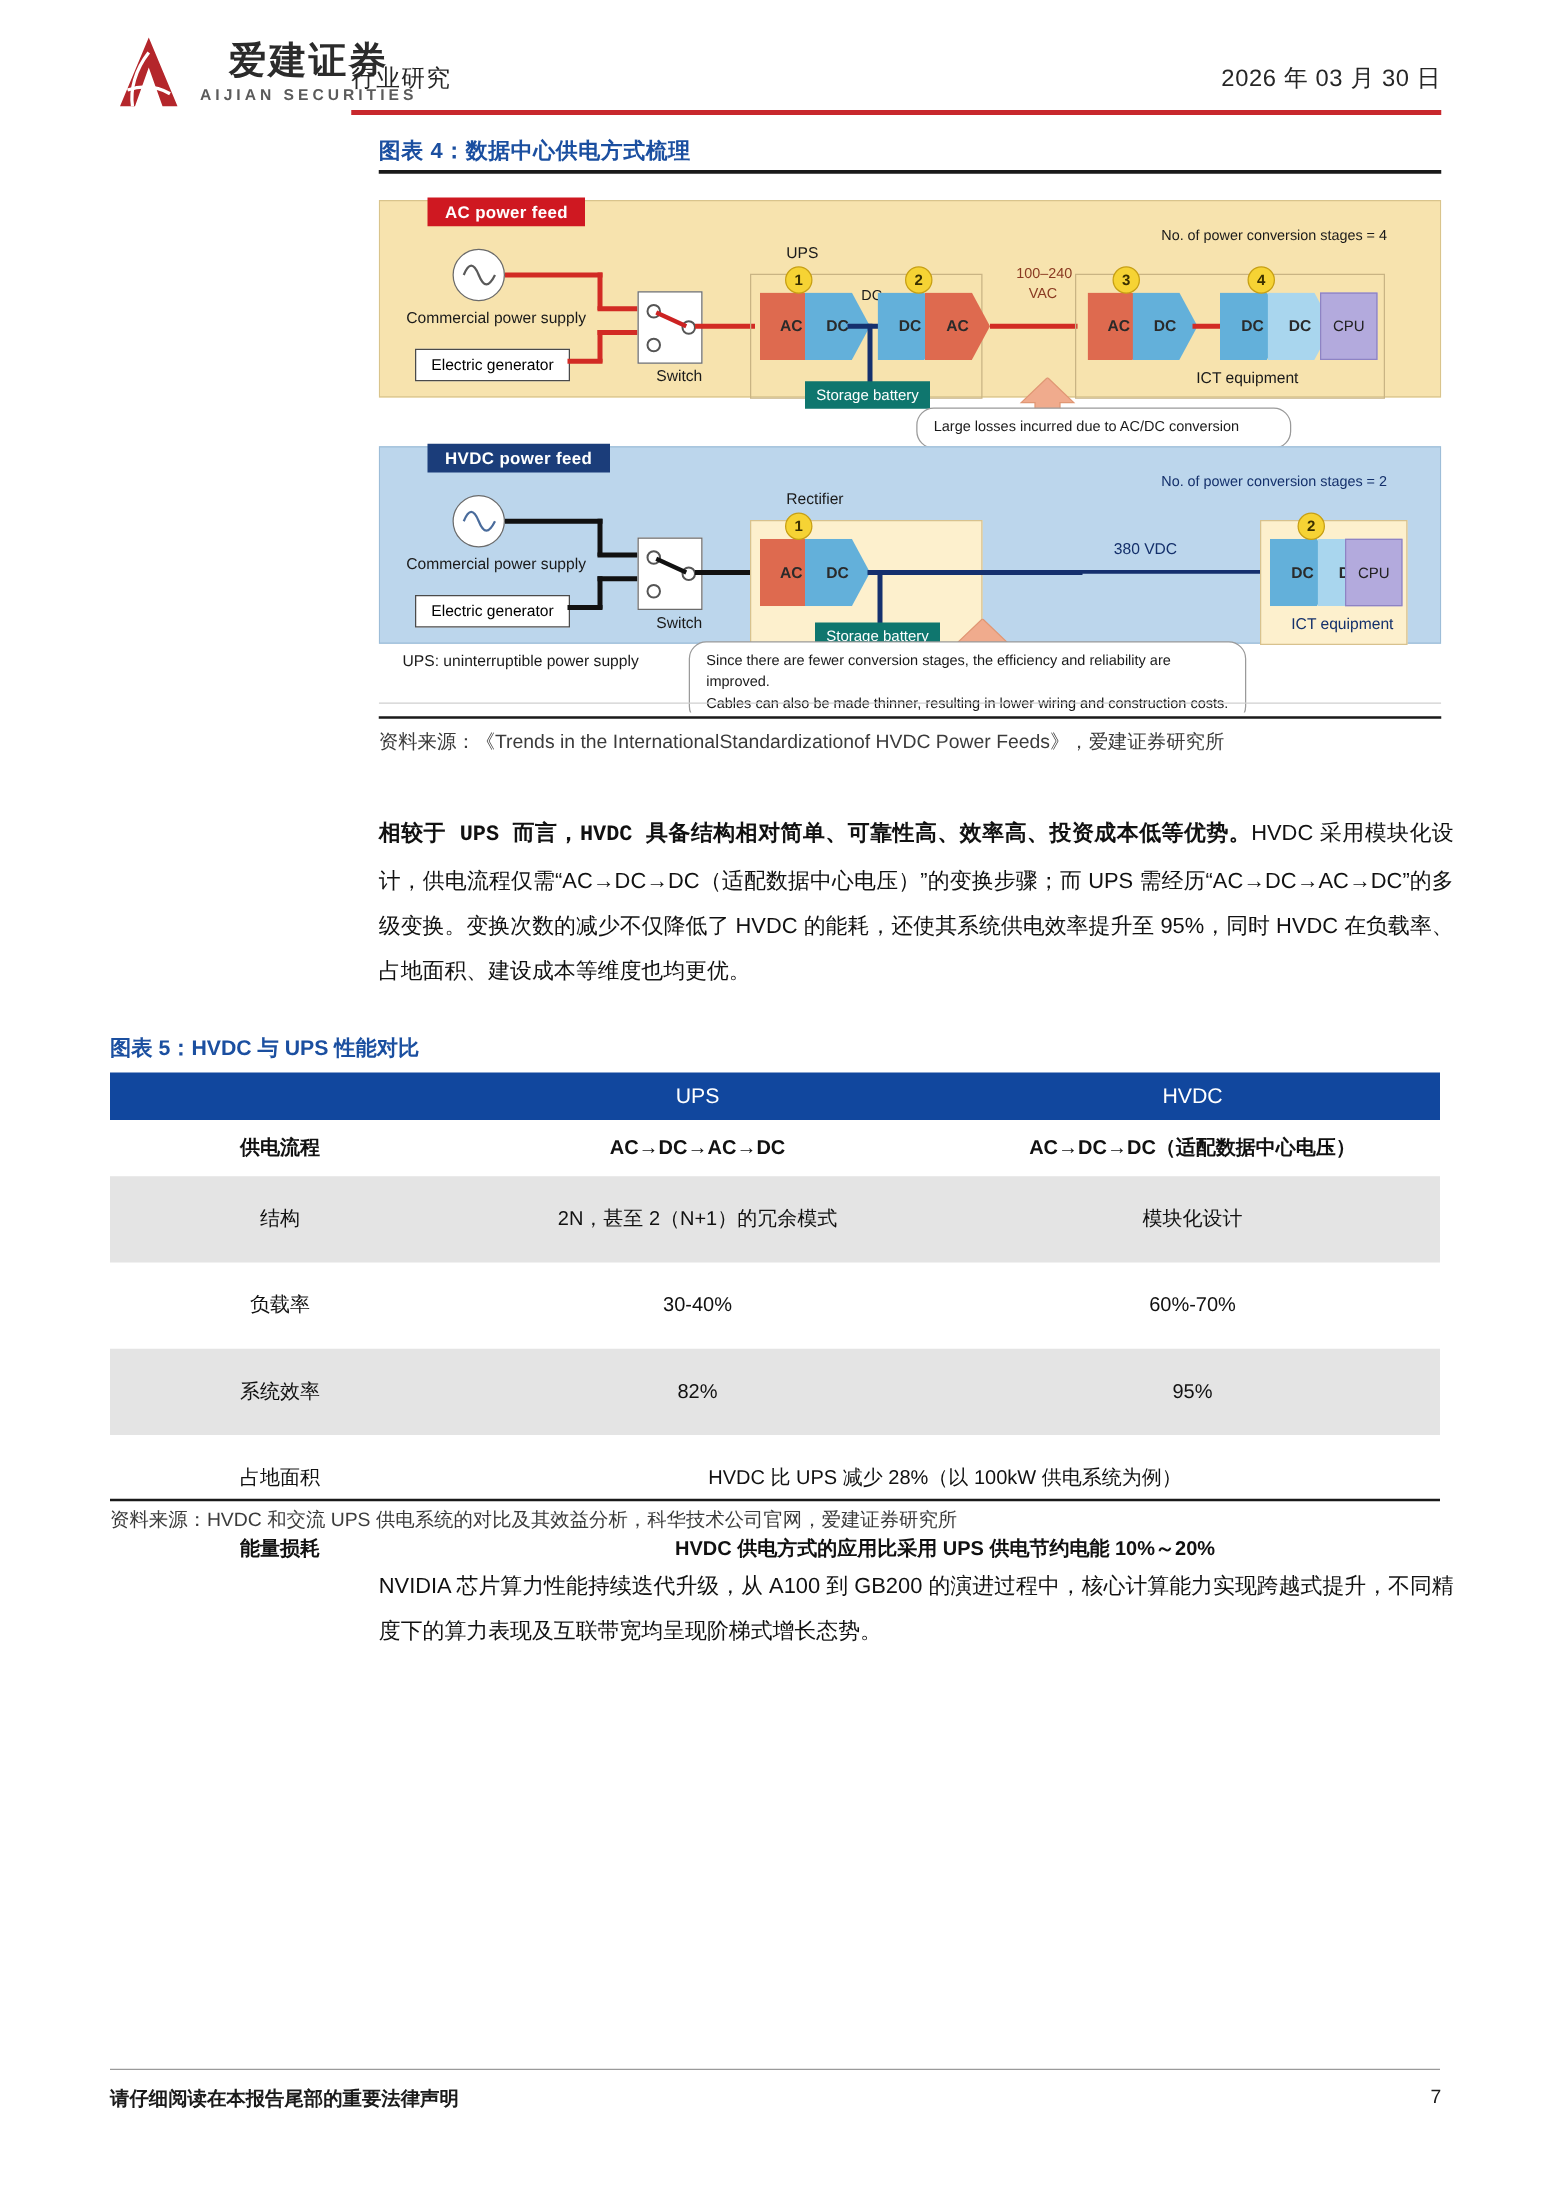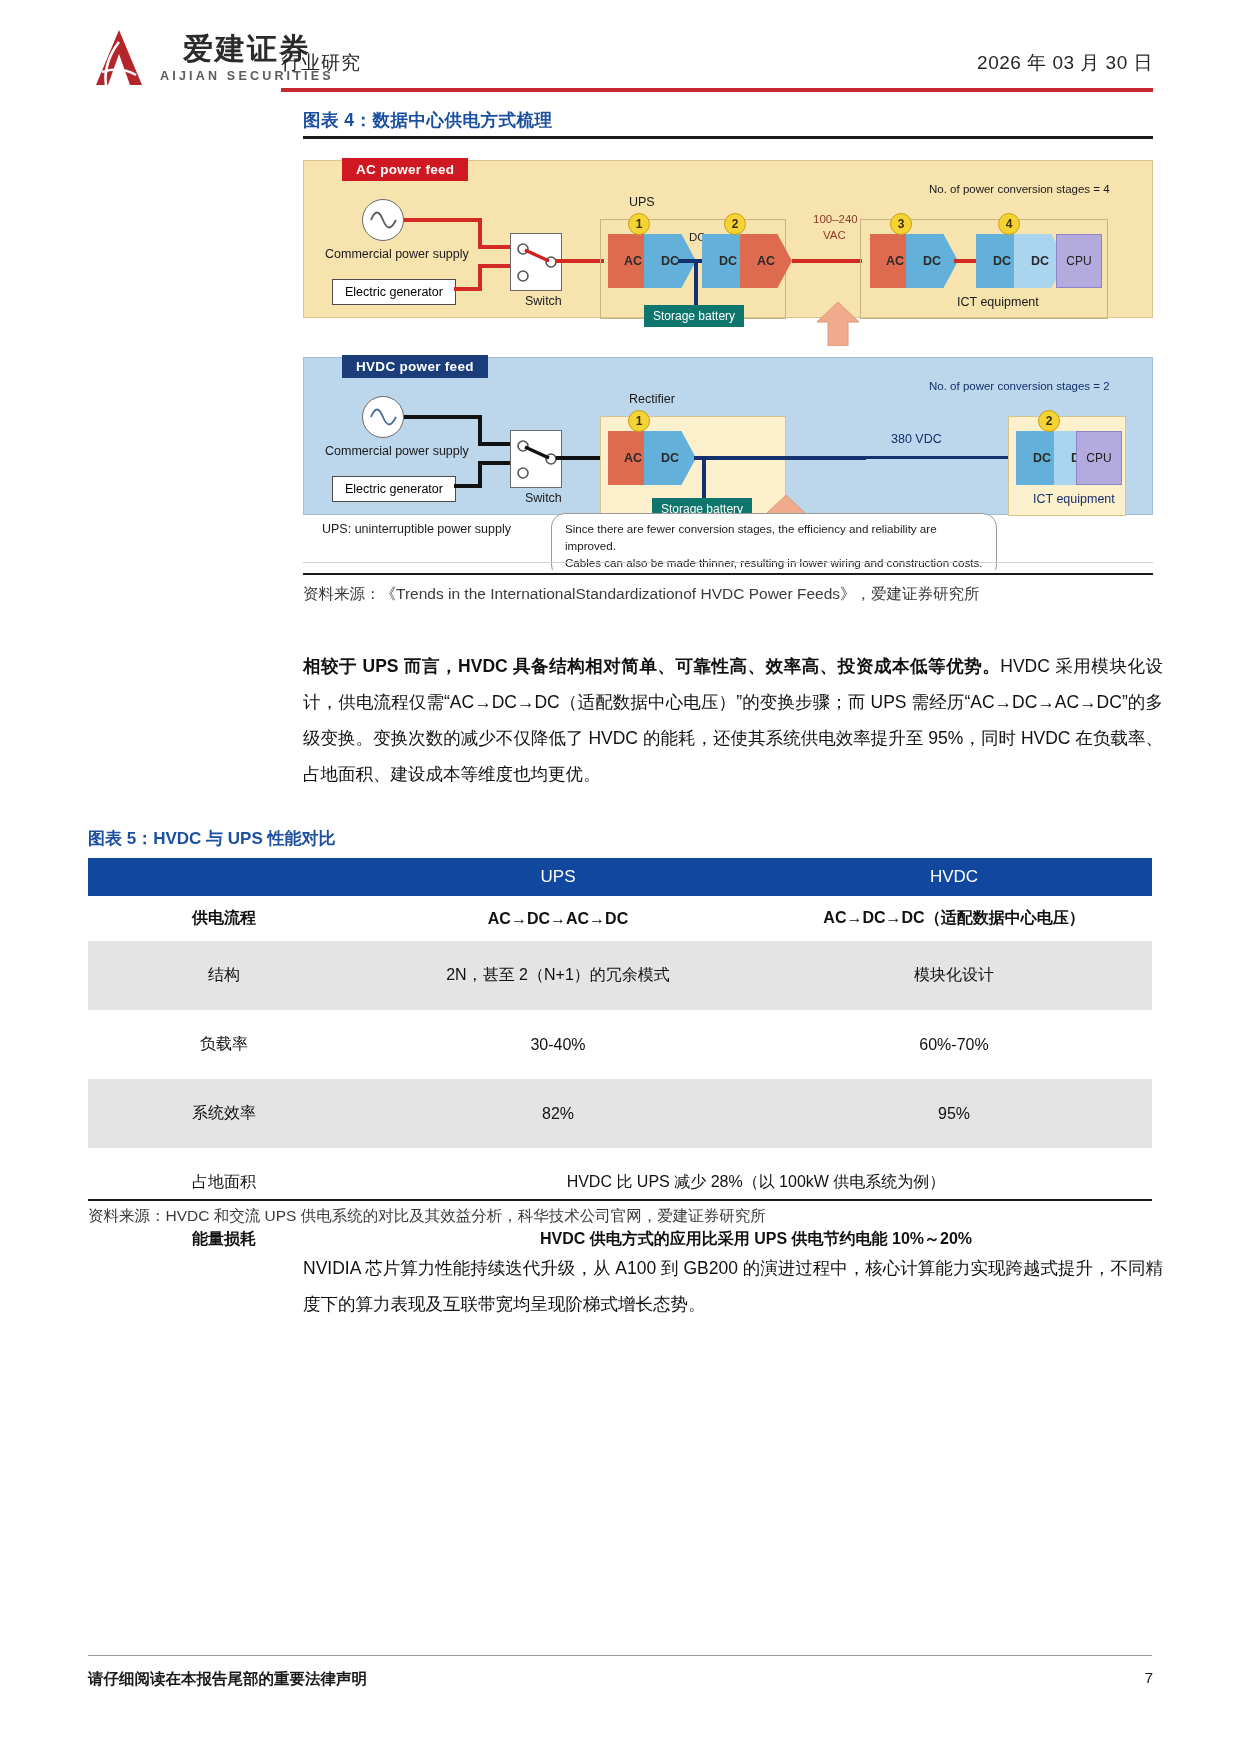--- a/index.html
+++ b/index.html
@@ -70,21 +70,21 @@
   .wire-b { position:absolute; background:#15306e; }
 
   .callout { position:absolute; background:#fff; border:1.3px solid #9a9a9a; border-radius:14px; padding:7px 13px; font-size:11.6px; line-height:1.45; color:#1a1a1a;}
   .arrowblock { position:absolute; }
 
   .srcline { position:absolute; left:303px; top:573px; width:850px; height:2px; background:#1a1a1a;}
   .src-text { position:absolute; left:303px; top:580px; width:860px; font-size:15.5px; color:#3b3b3b; line-height:1.75;}
 
   
   .para { position:absolute; left:303px; top:648px; width:860px; font-size:17.5px; line-height:2.06; color:#111; text-align:justify;}
-  .para b { font-weight:bold; }
+  .para b { font-weight:bold;font-family:Liberation Mono, monospace; }
 
   
   .ex5-title { position:absolute; left:88px; top:827px; font-size:17px; font-weight:bold; color:#1b4fa0;}
   .tbl { position:absolute; left:88px; top:858px; width:1064px; border-collapse:collapse; }
   .tbl th, .tbl td { text-align:center; font-size:16px; color:#111; }
   .tbl thead th { background:#11479e; color:#fff; font-weight:normal; font-size:17px; padding:9px 0; }
   .tbl td { padding:12px 0; }
   .tbl .c0 { width:272px; }
   .tbl .c1 { width:396px; }
   .tbl .c2 { width:396px; }
@@ -200,20 +200,21 @@
       <div class="badge" style="left:694px; top:52px;">4</div>
       <div class="cpu" style="left:752px; top:73px;">CPU</div>
       <div class="lbl" style="left:640px; top:134px;">ICT equipment</div>
     </div>
 
     <div class="arrowblock" style="left:512px; top:152px;">
       <svg width="46" height="44" viewBox="0 0 46 44">
         <polygon points="23,0 44,20 33,20 33,44 13,44 13,20 2,20" fill="#f0ab8d" stroke="#e09774" stroke-width="1"></polygon>
       </svg>
     </div>
+    <div class="callout" style="left:430px; top:176px; width:300px;">Large losses incurred due to AC/DC conversion</div>
 
     <div class="band hvdc-band">
       <div class="tag tag-hvdc">HVDC power feed</div>
       <div class="lbl lbl-sm lbl-w" style="left:612px; top:22px;">No. of power conversion stages = 2</div>
 
       <div class="gen-circle" style="left:58px; top:38px;">
         <svg width="30" height="20" viewBox="0 0 30 20">
             <path d="M2 10 C6 0, 10 0, 14 10 S22 20, 27 10" stroke="#4a6c9c" stroke-width="1.8" fill="none"></path>
           </svg>
       </div>

